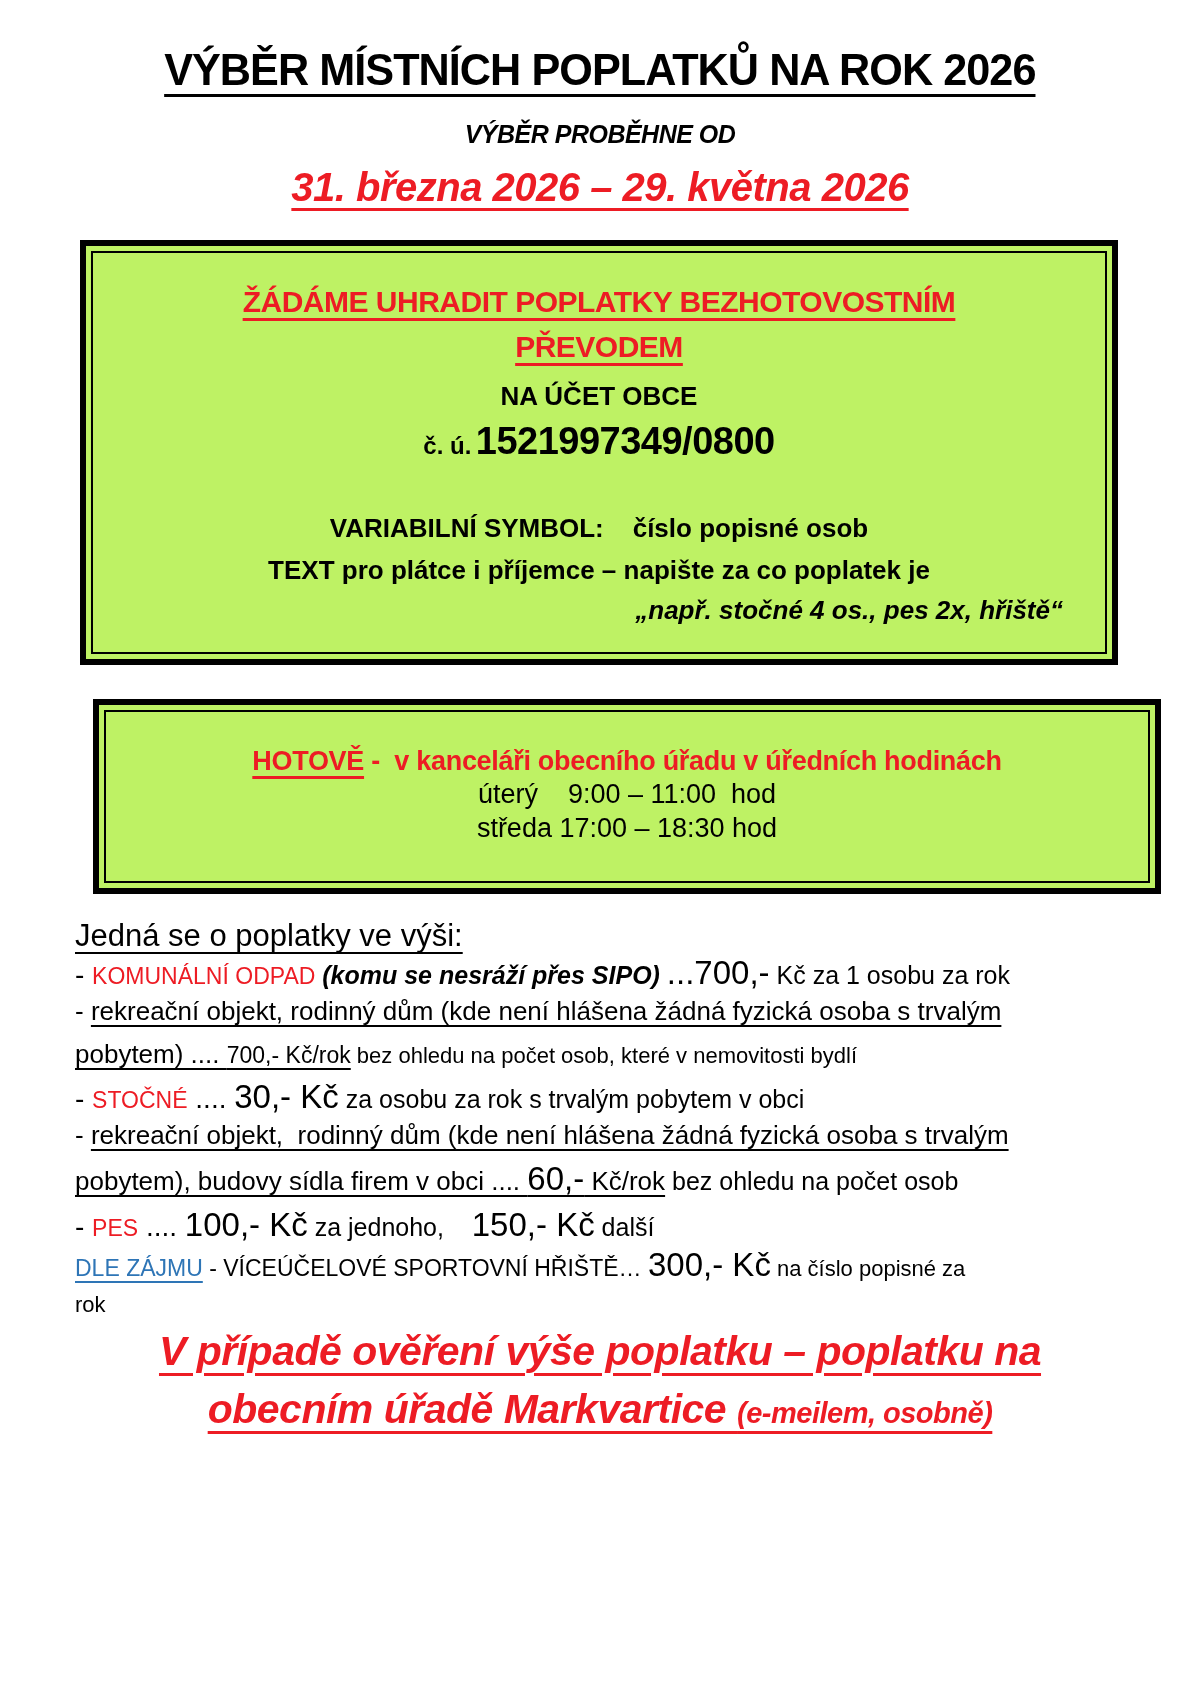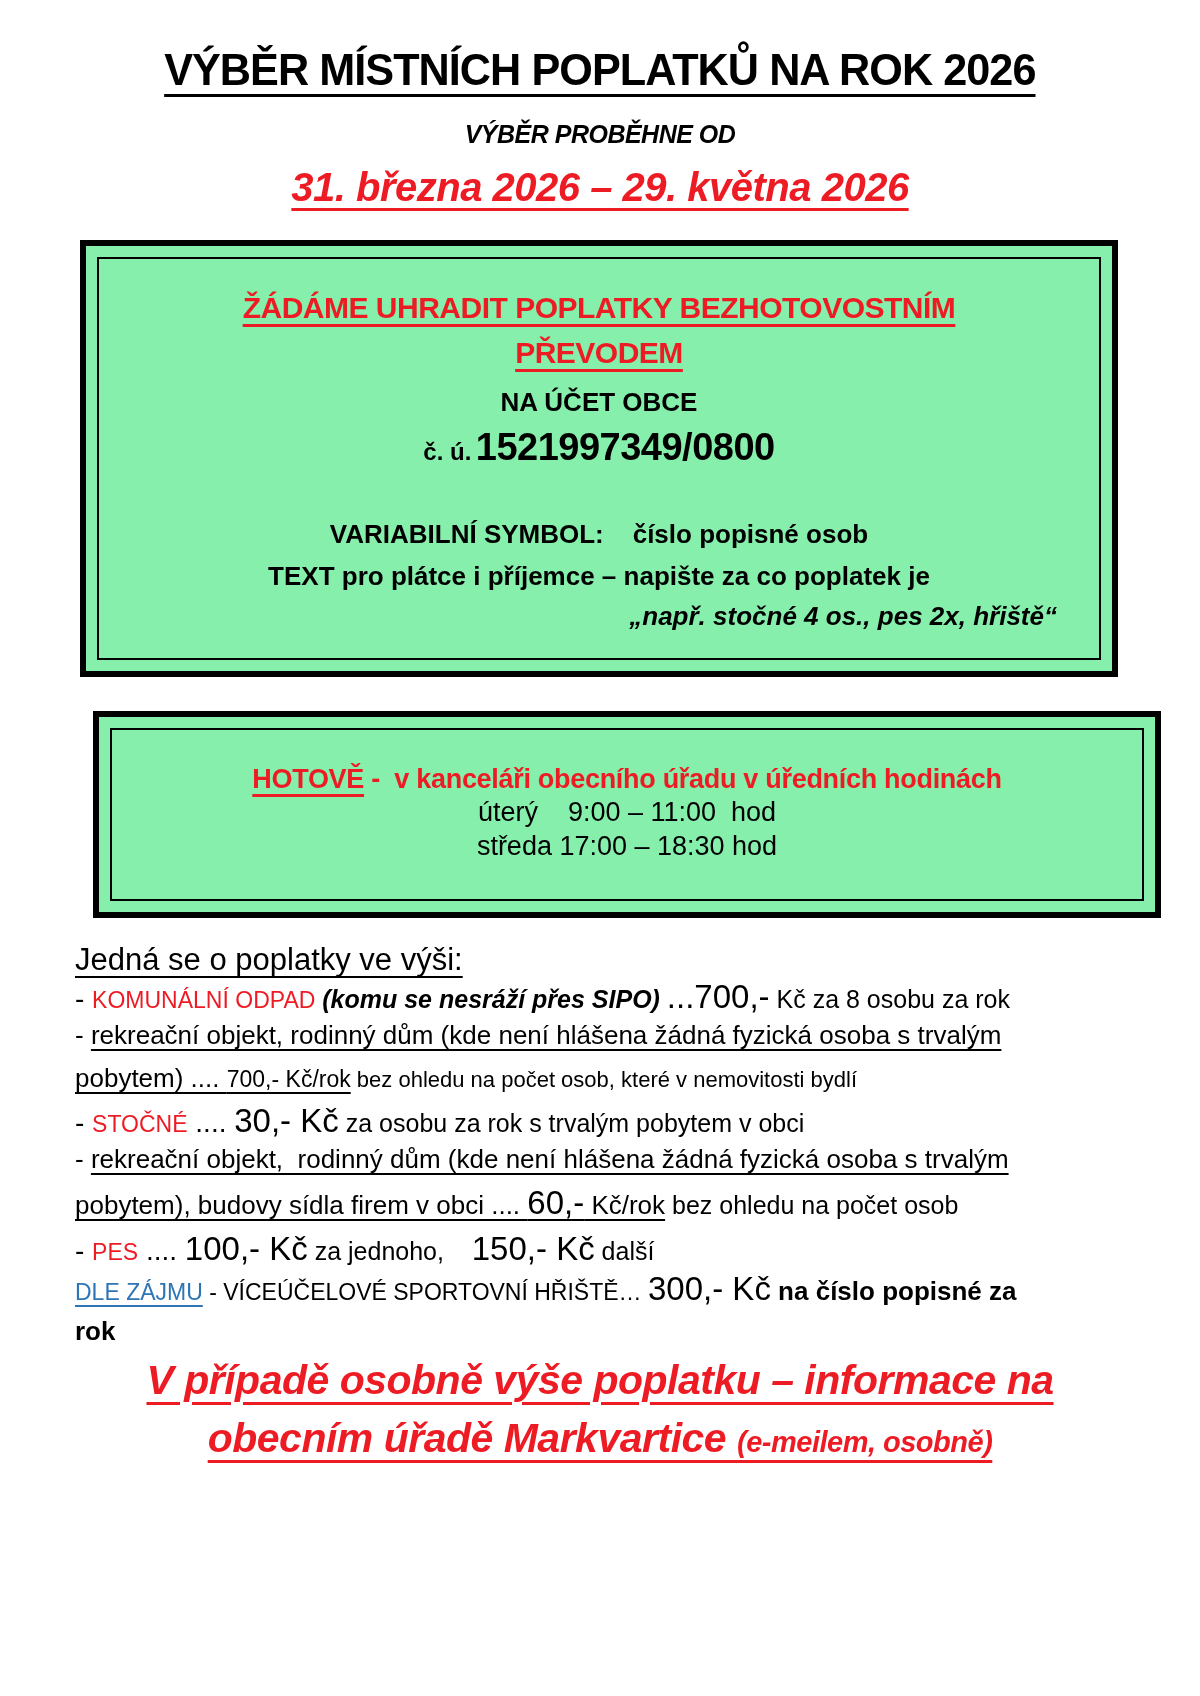--- a/index.html
+++ b/index.html
@@ -17,21 +17,21 @@
 
   
   .title{font-size:45px;font-weight:bold;letter-spacing:-1px;}
   .title .u{display:inline-block;transform:scaleX(.96);transform-origin:center;
             text-decoration-thickness:3px;text-underline-offset:9px;}
   .subtitle{font-size:25px;font-weight:bold;font-style:italic;margin-top:24px;letter-spacing:-.5px;}
   .dates{font-size:40px;font-weight:bold;font-style:italic;margin-top:16px;letter-spacing:-.5px;}
   .dates .u{text-decoration-thickness:3px;text-underline-offset:7px;}
 
   
-  .dbox{border:6px solid #000;padding:11px;box-sizing:border-box;background:#86efac;}
+  .dbox{border:6px solid #000;padding:5px;box-sizing:border-box;background:#bef264;}
   .dbox .inner{border:2px solid #000;}
   #payment-box{width:1038px;margin:30px 0 0 80px;}
   #payment-box .inner{padding:26px 28px 26px;text-align:center;}
   .pb-h{font-size:30px;font-weight:bold;line-height:45px;letter-spacing:-.5px;}
   .pb-h .u{text-decoration-thickness:3px;text-underline-offset:6px;}
   .pb-account{font-size:26px;font-weight:bold;margin-top:12px;}
   .pb-number-line{margin-top:8px;}
   .pb-prefix{font-size:24px;font-weight:bold;}
   .pb-number{font-size:38px;font-weight:bold;letter-spacing:-.5px;}
   .pb-vs{font-size:26px;font-weight:bold;margin-top:50px;}
@@ -43,21 +43,21 @@
   #cash-box .inner{padding:34px 16px 36px;text-align:center;}
   .cash-h{font-size:27px;font-weight:bold;letter-spacing:-.3px;}
   .cash-h .u{text-decoration-thickness:3px;text-underline-offset:6px;}
   .hours{font-size:27px;line-height:34px;}
 
   
   .fees{margin:24px 60px 0 75px;}
   .fees p{margin:0;white-space:pre-wrap;}
   .intro{font-size:31px;}
   .intro .u{text-underline-offset:6px;}
-  .s20{font-size:26px;font-weight:bold;}
+  .s20{font-size:22px;}
   .s22{font-size:22px;}
   .s25{font-size:25px;}
   .s26{font-size:26px;}
   .s28{font-size:28px;}
   .s30{font-size:23px;}
   .s33{font-size:33px;}
   .bi{font-weight:bold;font-style:italic;}
   .it{font-style:italic;}
   .fee-komunalni-1{margin-top:44px;}
   .fee-komunalni-2{margin-top:4px;padding-left:180px;}
@@ -106,32 +106,32 @@
     <div class="inner">
       <div class="cash-h red"><span class="u">HOTOVĚ</span><span class="pre"> -  </span><span>v kanceláři obecního úřadu v úředních hodinách</span></div>
       <div class="hours pre">úterý    9:00 – 11:00  hod</div>
       <div class="hours pre">středa 17:00 – 18:30 hod</div>
     </div>
   </div>
 
   <div class="fees">
     <p class="intro"><span class="u">Jedná se o poplatky ve výši:</span></p>
 
-    <p class="fee-komunalni-1"><span class="s28">- </span><span class="s30 red">KOMUNÁLNÍ ODPAD</span><span class="s25 bi"> (komu se nesráží přes SIPO) </span><span class="s33">...700,-</span><span class="s25"> Kč za 8 osobu za rok</span></p>
+    <p class="fee-komunalni-1"><span class="s28">- </span><span class="s30 red">KOMUNÁLNÍ ODPAD</span><span class="s25 bi"> (komu se nesráží přes SIPO) </span><span class="s33">...700,-</span><span class="s25"> Kč za 1 osobu za rok</span></p>
     <p class="fee-komunalni-3"><span class="s26">- </span><span class="s27 u s26">rekreační objekt, rodinný dům (kde není hlášena žádná fyzická osoba s trvalým</span></p>
     <p class="fee-komunalni-4"><span class="u"><span class="s26">pobytem) .... </span><span class="s30">700,- Kč/rok</span></span><span class="s22"> bez ohledu na počet osob, které v nemovitosti bydlí</span></p>
 
     <p class="fee-stocne-1"><span class="s28">- </span><span class="s30 red">STOČNÉ</span><span class="s28"> .... </span><span class="s33">30,- Kč</span><span class="s25"> za osobu za rok s trvalým pobytem v obci</span></p>
     <p class="fee-stocne-2"><span class="s26">- </span><span class="s26 u">rekreační objekt,  rodinný dům (kde není hlášena žádná fyzická osoba s trvalým</span></p>
     <p class="fee-stocne-3"><span class="u"><span class="s26">pobytem), budovy sídla firem v obci .... </span><span class="s33">60,-</span><span class="s26"> Kč/rok</span></span><span class="s25"> bez ohledu na počet osob</span></p>
 
     <p class="fee-pes-1"><span class="s28">- </span><span class="s30 red">PES</span><span class="s28"> .... </span><span class="s33">100,- Kč</span><span class="s25"> za jednoho,    </span><span class="s33">150,- Kč</span><span class="s25"> další</span></p>
 
     <p class="fee-dle-1"><span class="s30 blue u">DLE ZÁJMU</span><span class="s30"> - VÍCEÚČELOVÉ SPORTOVNÍ HŘIŠTĚ… </span><span class="s33">300,- Kč</span><span class="s20"> na číslo popisné za</span></p>
     <p class="fee-dle-2 s20">rok</p>
   </div>
 
   <div class="footer red">
-    <div class="footer-line1"><span class="u">V případě osobně výše poplatku – informace na</span></div>
+    <div class="footer-line1"><span class="u">V případě ověření výše poplatku – poplatku na</span></div>
     <div class="footer-line2"><span class="u"><span>obecním úřadě Markvartice </span><span class="paren">(e-meilem, osobně)</span></span></div>
   </div>
 
 </div>
 
 </body></html>

